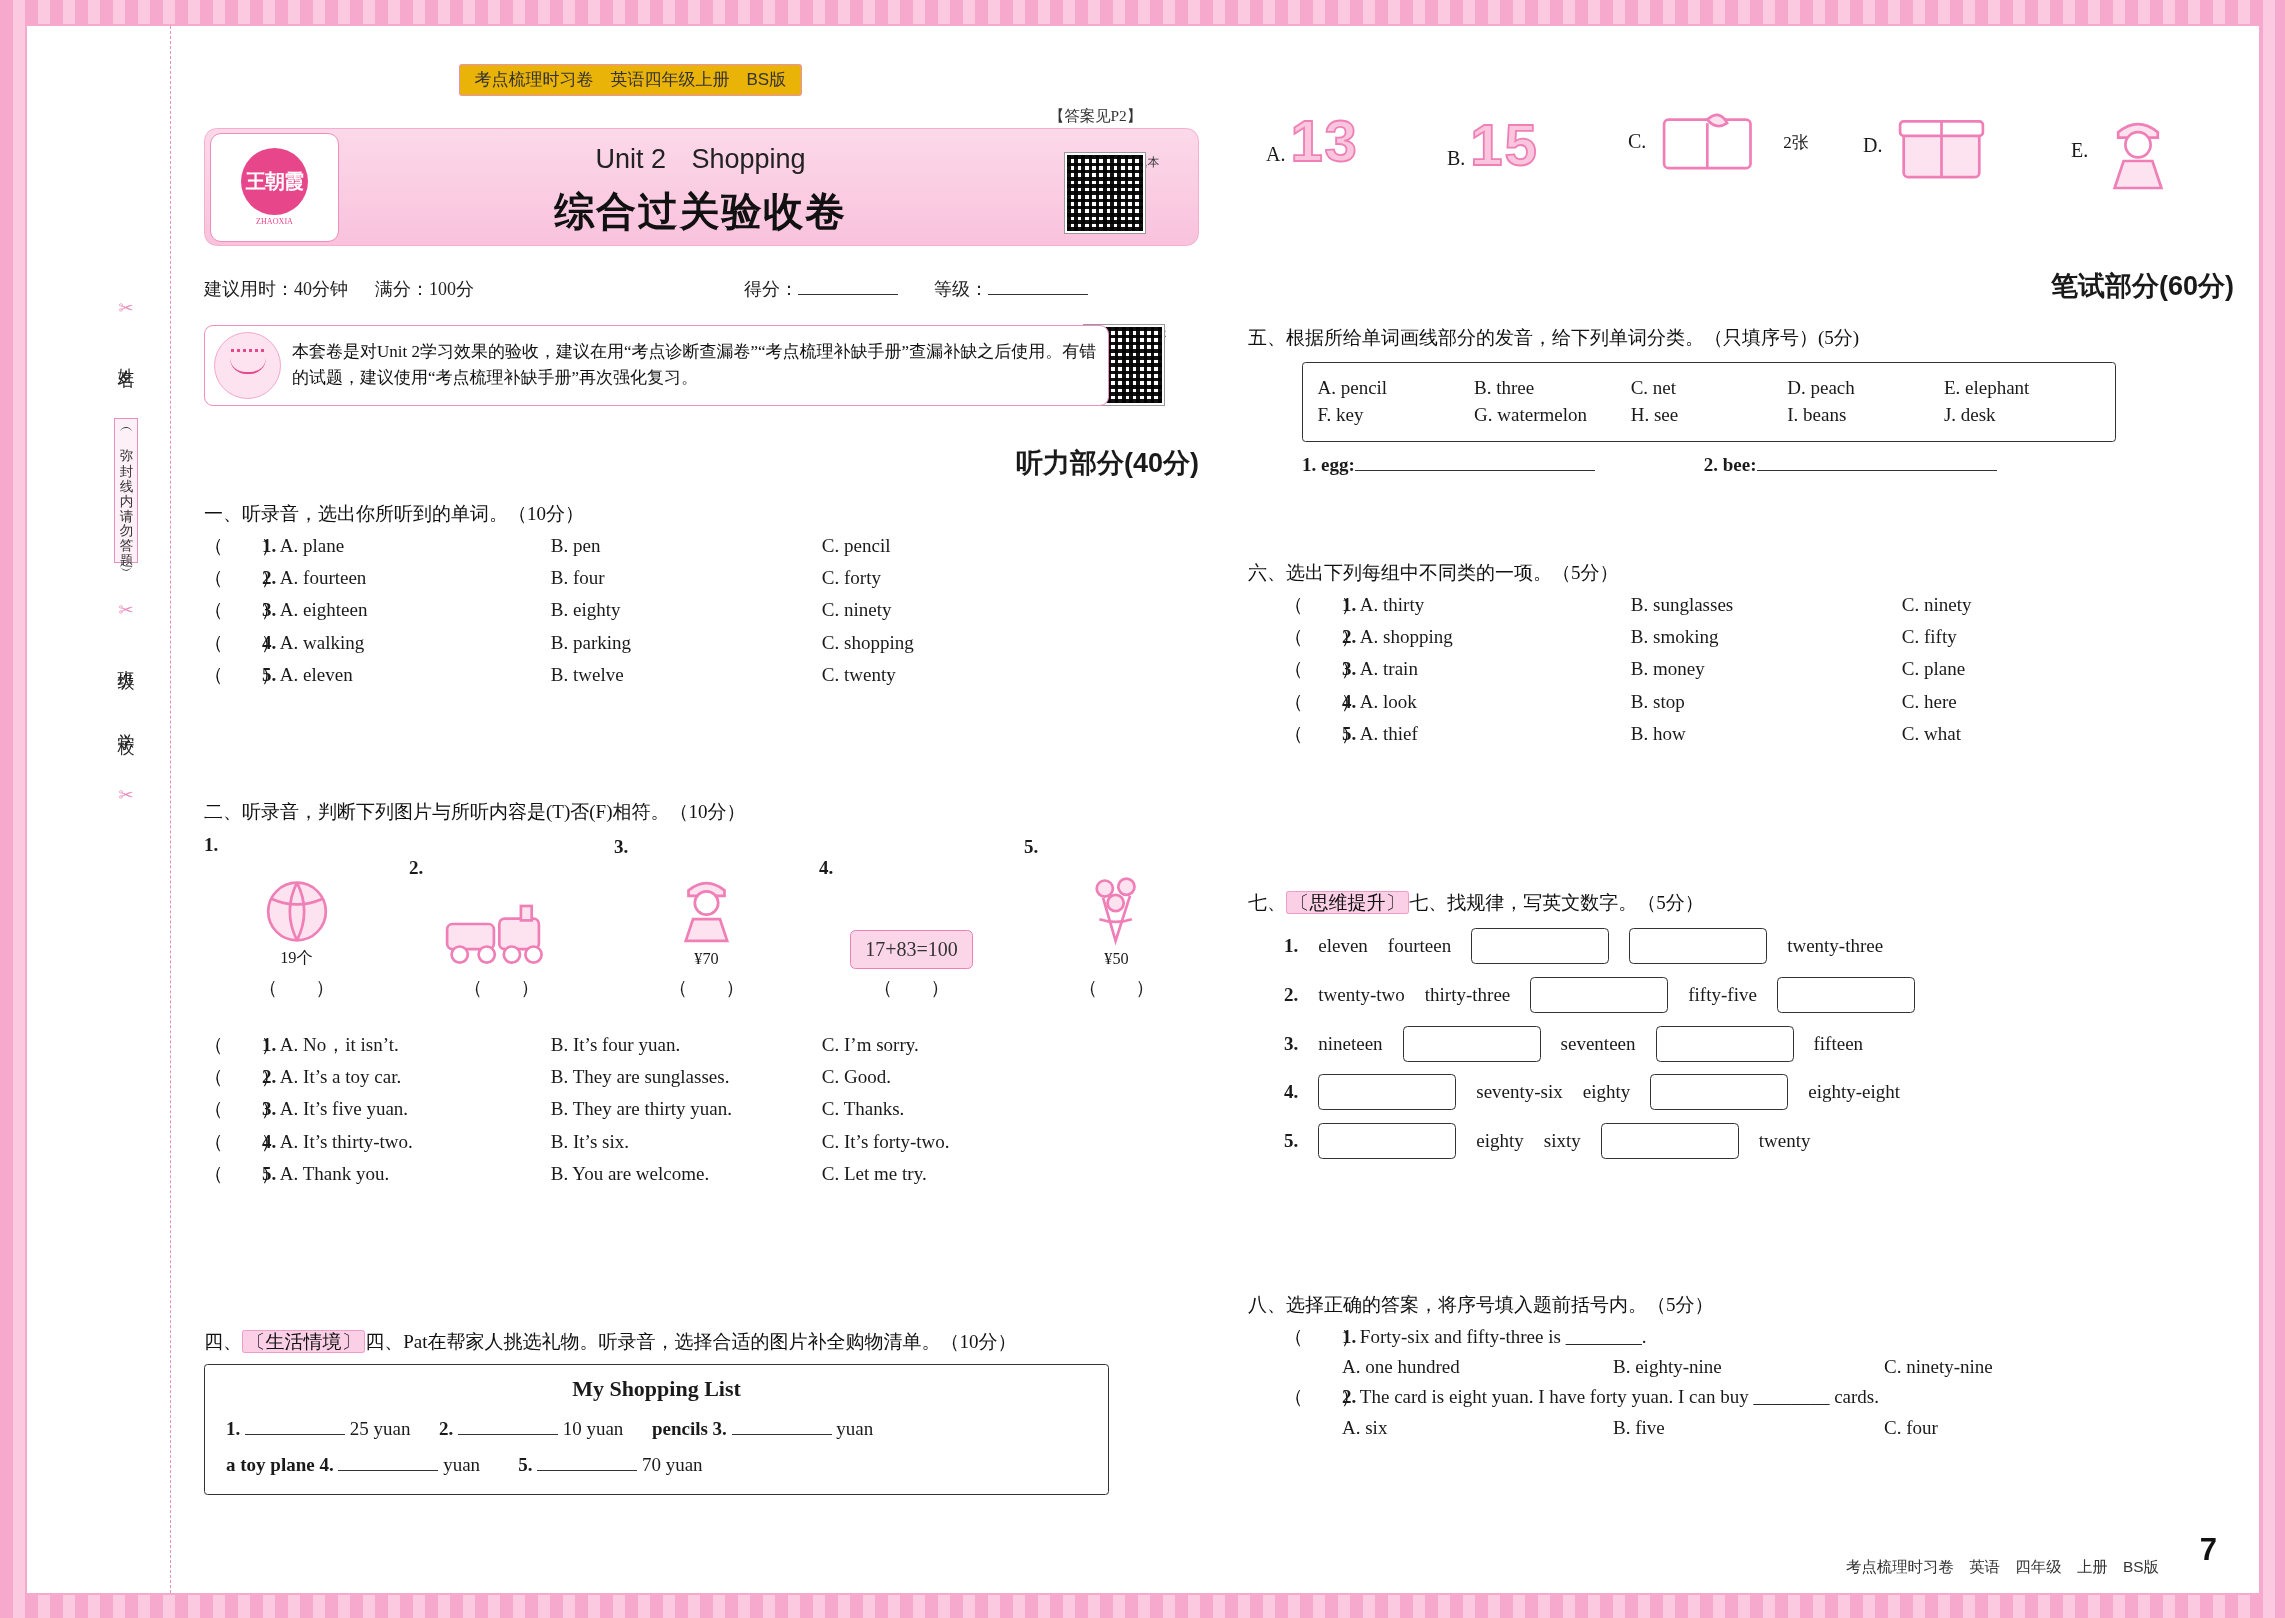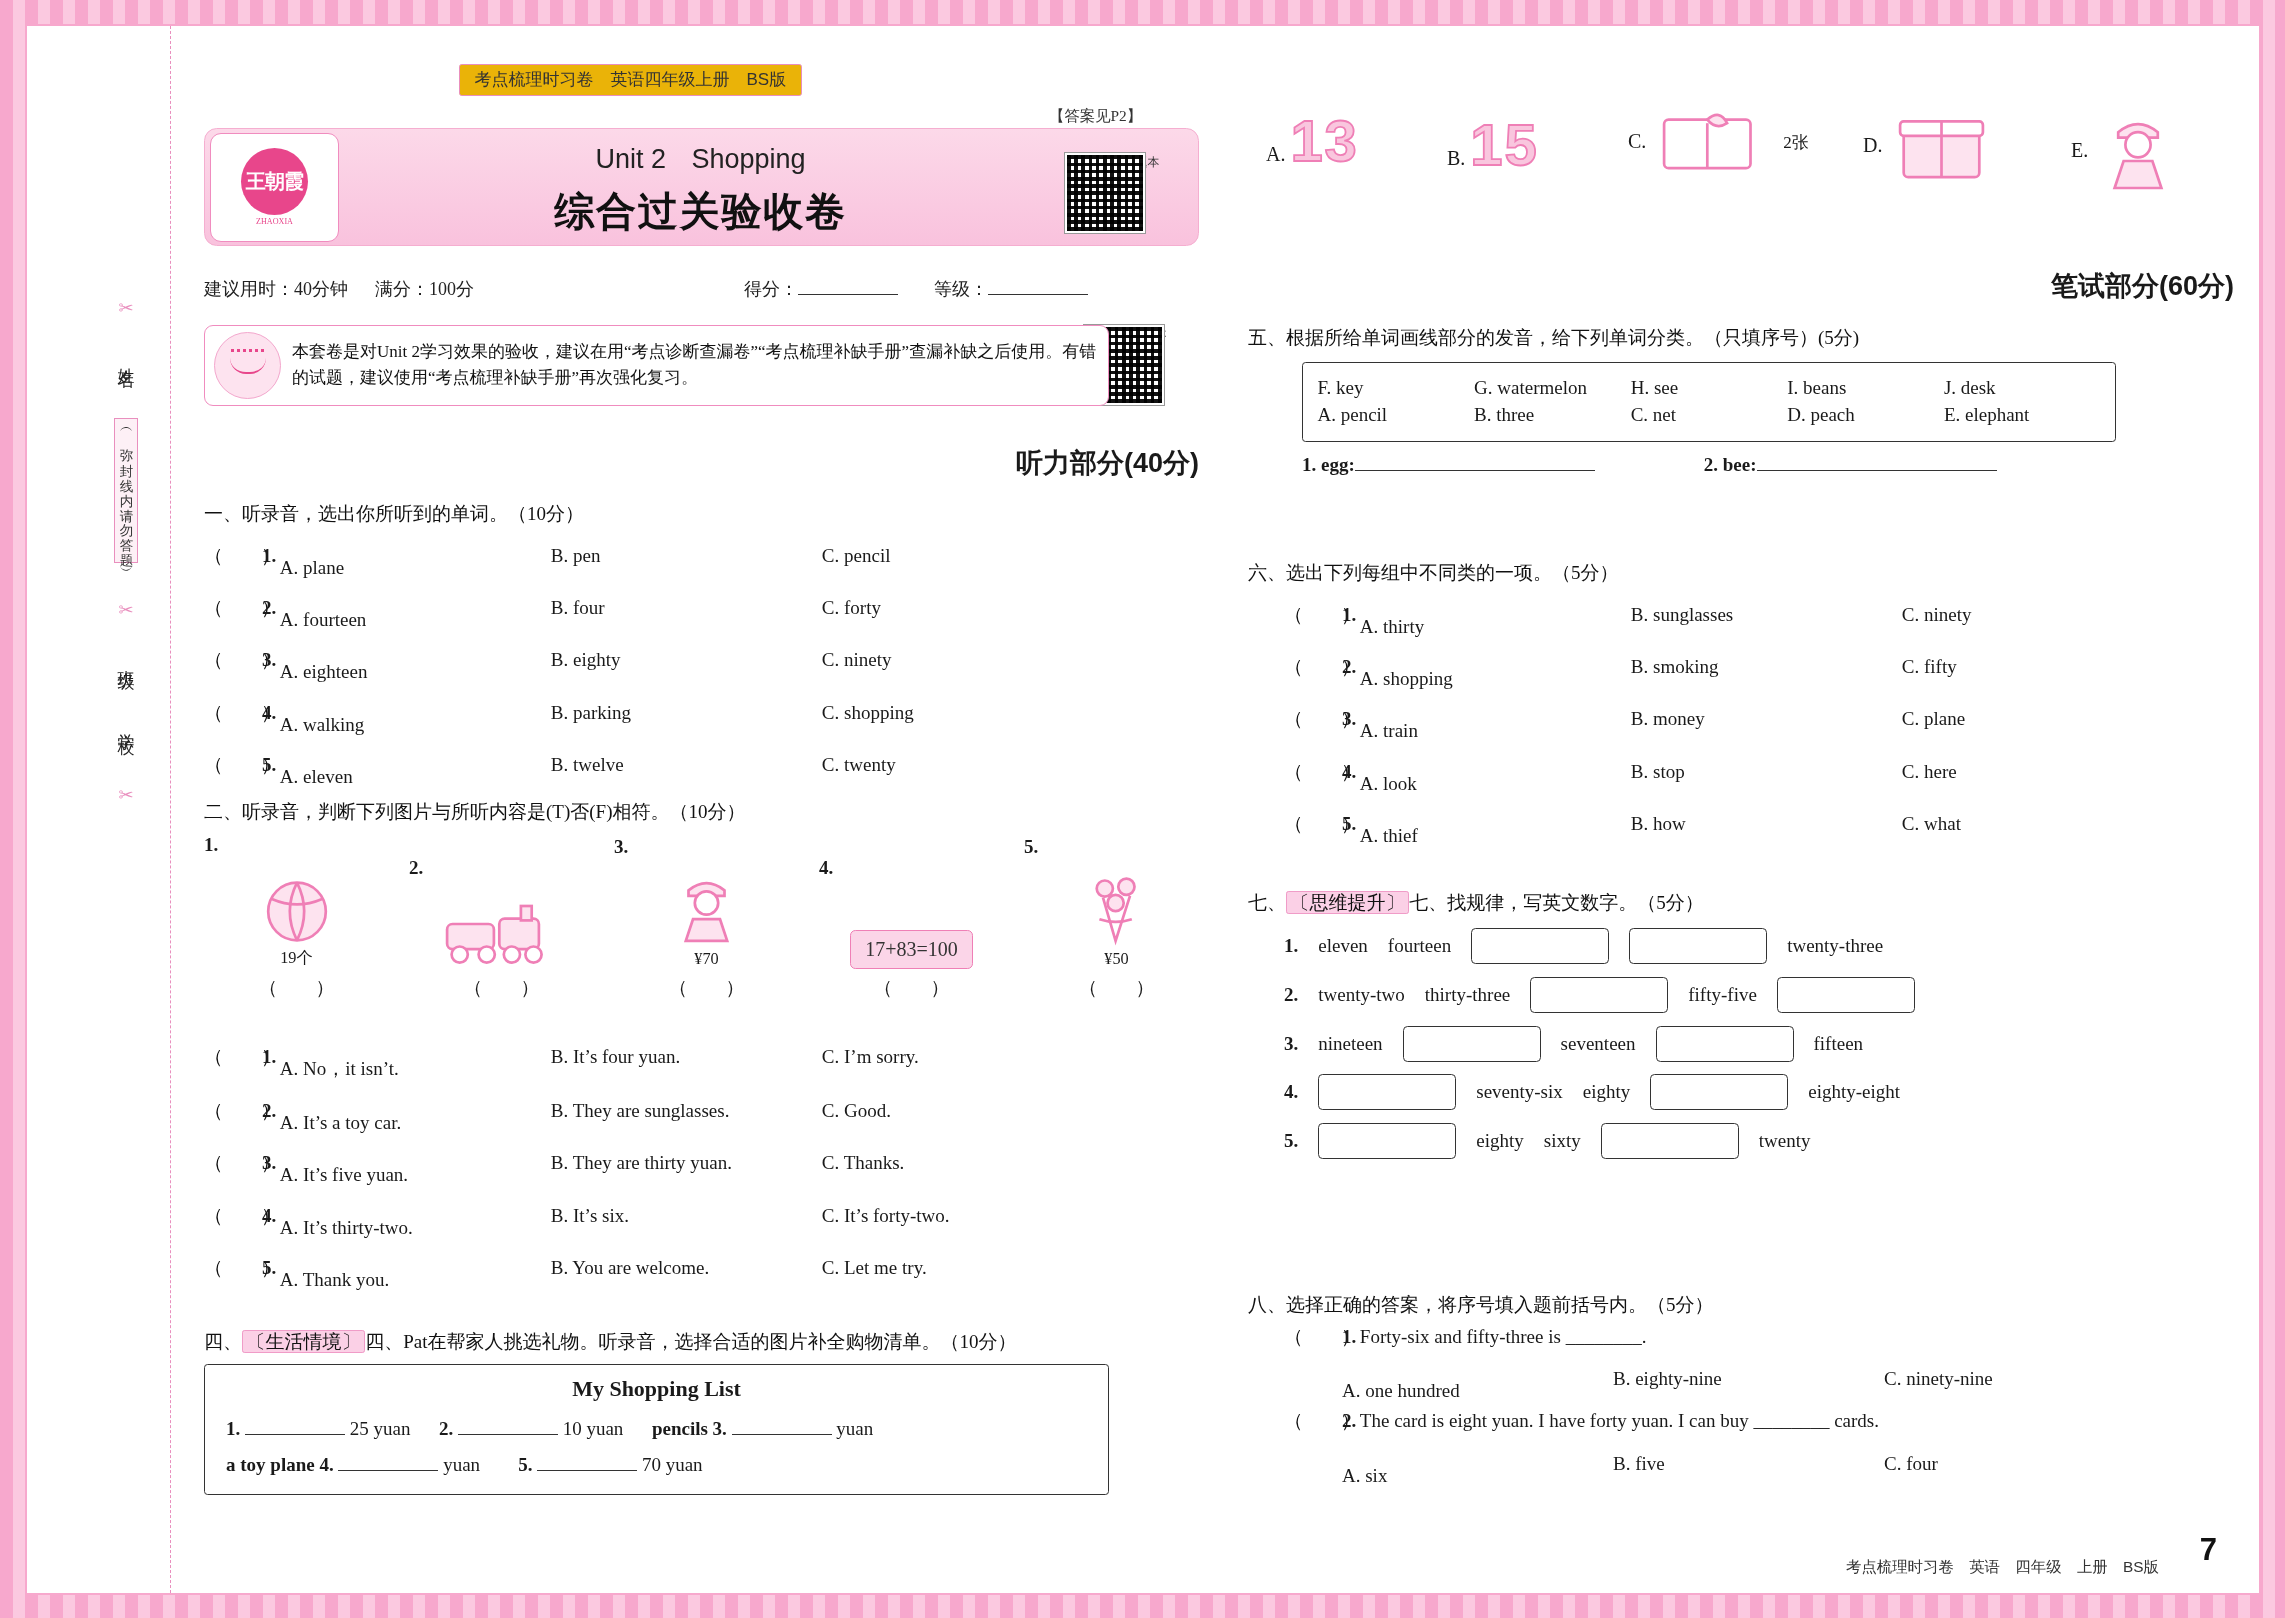--- a/index.html
+++ b/index.html
@@ -132,21 +132,21 @@
   }
   .sec-listening{position:absolute;left:177px;top:419px;width:995px;}
   .sec-written{position:absolute;left:1257px;top:242px;width:950px;}
 
   .q-title{font-size:19px;color:#111;margin:0 0 5.4px 0;}
   .hl{background:#fbd0e6;border:0.9px solid #f09cc8;padding:0 3.6px;border-radius:2.7px;}
 
   .opt-row{font-size:19px;margin:6.3px 0;display:flex;align-items:center;}
   .paren{display:inline-block;width:58px;color:#111;}
   .num{font-weight:bold;margin-right:3.6px;}
-  .col1{width:271px;margin-top:24px;}
+  .col1{width:271px;}
   .col2{width:271px;}
   .col3{width:271px;}
 
   
   #g1{position:absolute;left:177px;top:475px;width:1013px;}
   #g2{position:absolute;left:177px;top:773px;width:1013px;}
   #g3{position:absolute;left:177px;top:1000px;width:1013px;}
   #g4{position:absolute;left:177px;top:1303px;width:1013px;}
 
   .pic-row{display:flex;gap:20px;margin-top:9px;align-items:flex-end;}
@@ -475,33 +475,33 @@
         </span>
       </div>
     </div>
 
     <div class="sec-written section-head">笔试部分(60分)</div>
 
     <div style="position:absolute;left:1221px;top:299px;width:1004px">
       <div class="q-title">五、根据所给单词画线部分的发音，给下列单词分类。（只填序号）(5分)</div>
       <div class="word-box">
         <div class="wb-row">
+          <span>A. pencil</span>
+          <span>B. three</span>
+          <span>C. net</span>
+          <span>D. peach</span>
+          <span>E. elephant</span>
+        </div>
+        <div class="wb-row">
           <span>F. key</span>
           <span>G. watermelon</span>
           <span>H. see</span>
           <span>I. beans</span>
           <span>J. desk</span>
         </div>
-        <div class="wb-row">
-          <span>A. pencil</span>
-          <span>B. three</span>
-          <span>C. net</span>
-          <span>D. peach</span>
-          <span>E. elephant</span>
-        </div>
       </div>
       <div class="fill-row">
         <span><b>1. egg:</b><span class="long-u"></span></span>
         <span><b>2. bee:</b><span class="long-u"></span></span>
       </div>
     </div>
 
     <div style="position:absolute;left:1221px;top:534px;width:1004px">
       <div class="q-title">六、选出下列每组中不同类的一项。（5分）</div>
       <div class="opt-row" style="margin-left:36px">

